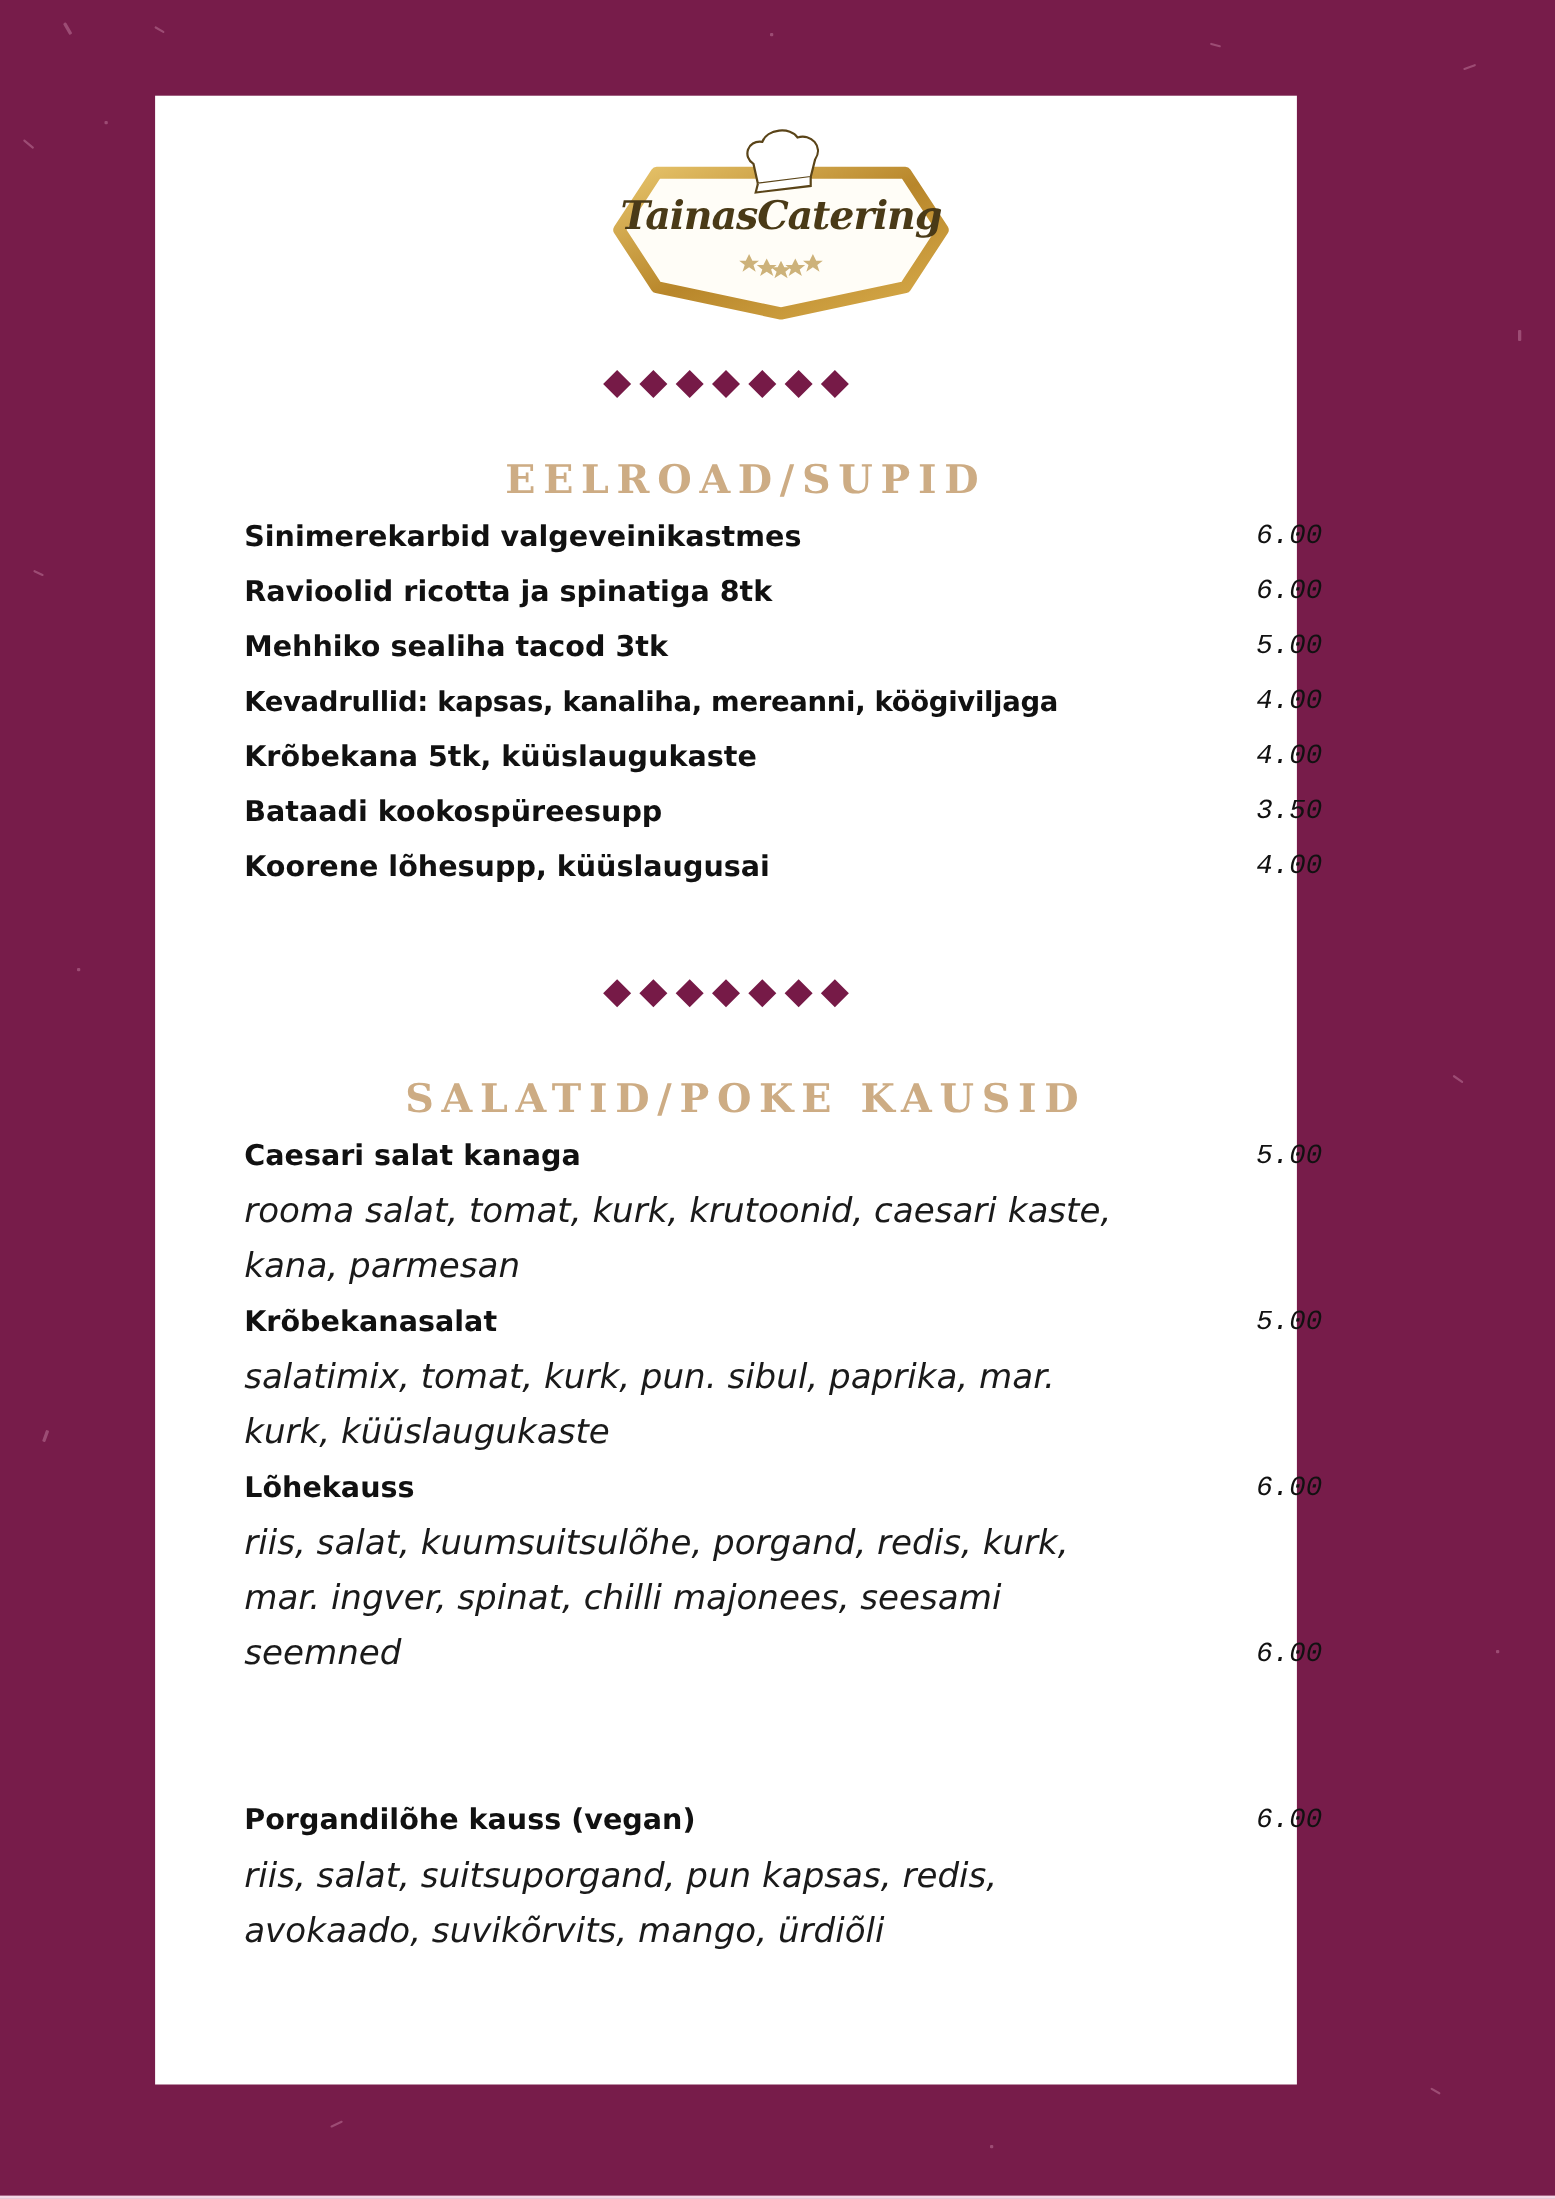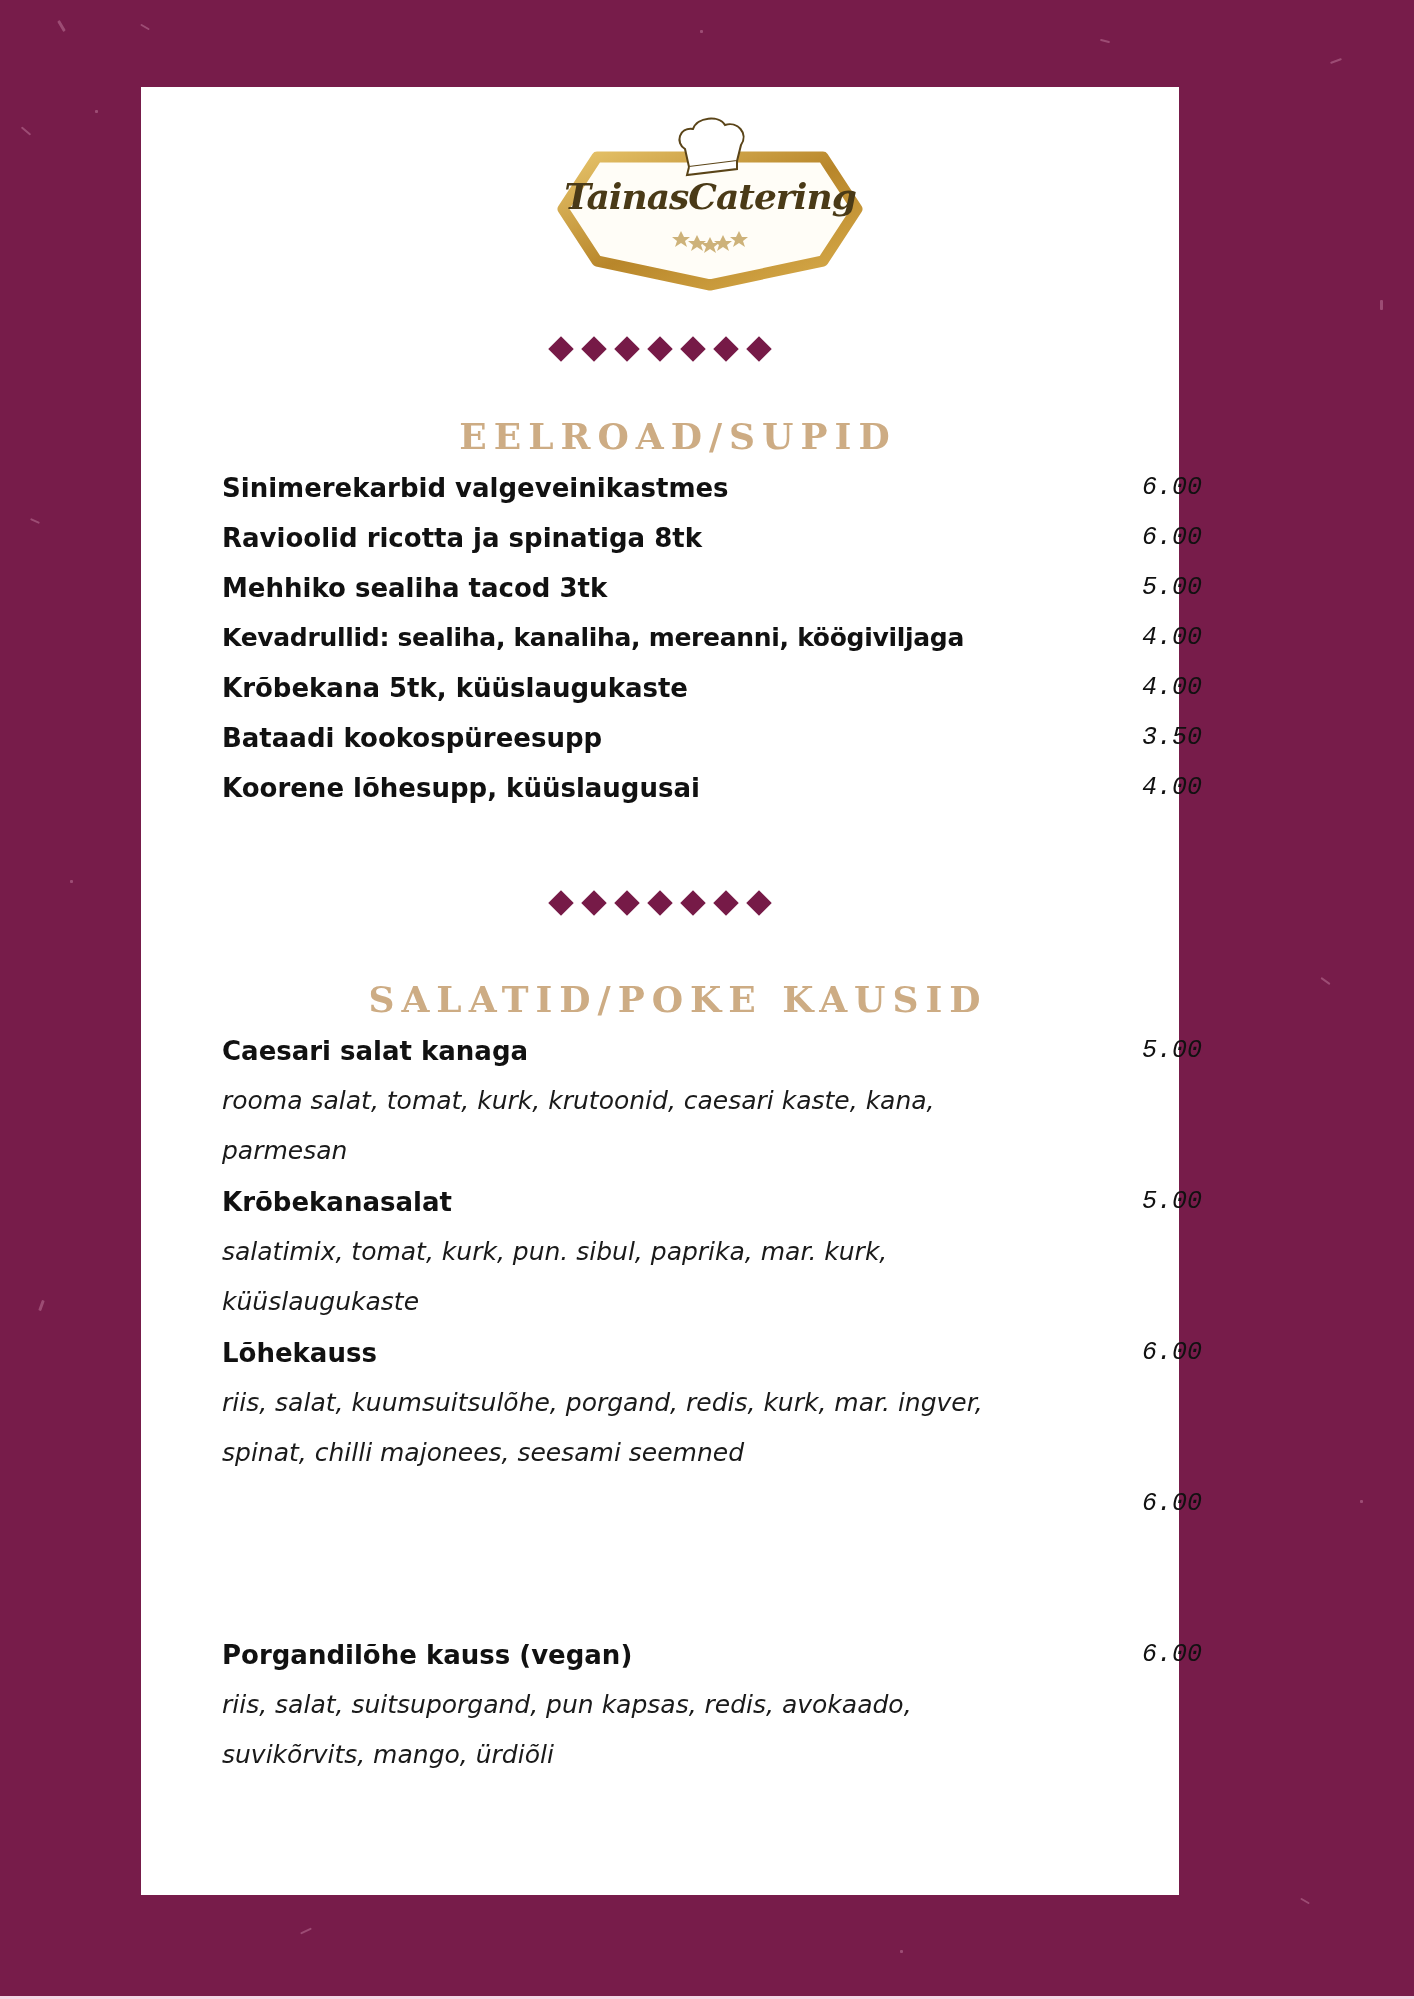--- a/index.html
+++ b/index.html
@@ -48,21 +48,21 @@
       font-family: "DejaVu Sans", sans-serif; font-weight: bold;
       font-size: 26px; color: #111; white-space: nowrap; line-height: 34px;
     }
     .item-price {
       position: absolute; left: 920px; top: 0;
       font-family: Liberation Mono, monospace; font-style: italic;
       font-size: 25px; color: #111; line-height: 34px; white-space: nowrap;
     }
     .item-desc {
       font-family: "DejaVu Sans", sans-serif; font-style: italic;
-      font-size: 25px; color: #1a1a1a; line-height: 50px; width: 800px;
+      font-size: 31px; color: #1a1a1a; line-height: 50px; width: 800px;
       margin-top: 8px;
     }
   </style>
 </head>
 <body>
 
 <div class="texture">
   <span style="left:60px;top:20px;width:3px;height:12px;transform:rotate(-30deg)"></span>
   <span style="left:140px;top:26px;width:10px;height:2px;transform:rotate(30deg)"></span>
   <span style="left:20px;top:130px;width:12px;height:2px;transform:rotate(40deg)"></span>
@@ -127,21 +127,21 @@
   </div>
   <div class="item" style="top:434px">
     <div class="item-name">Ravioolid ricotta ja spinatiga 8tk</div>
     <div class="item-price">6.00</div>
   </div>
   <div class="item" style="top:484px">
     <div class="item-name">Mehhiko sealiha tacod 3tk</div>
     <div class="item-price">5.00</div>
   </div>
   <div class="item" style="top:534px">
-    <div class="item-name" style="font-size:25px;letter-spacing:-0.3px">Kevadrullid: sealiha, kanaliha, mereanni, köögiviljaga</div>
+    <div class="item-name" style="font-size:25px;letter-spacing:-0.3px">Kevadrullid: kapsas, kanaliha, mereanni, köögiviljaga</div>
     <div class="item-price">4.00</div>
   </div>
   <div class="item" style="top:584px">
     <div class="item-name">Krõbekana 5tk, küüslaugukaste</div>
     <div class="item-price">4.00</div>
   </div>
   <div class="item" style="top:634px">
     <div class="item-name">Bataadi kookospüreesupp</div>
     <div class="item-price">3.50</div>
   </div>

